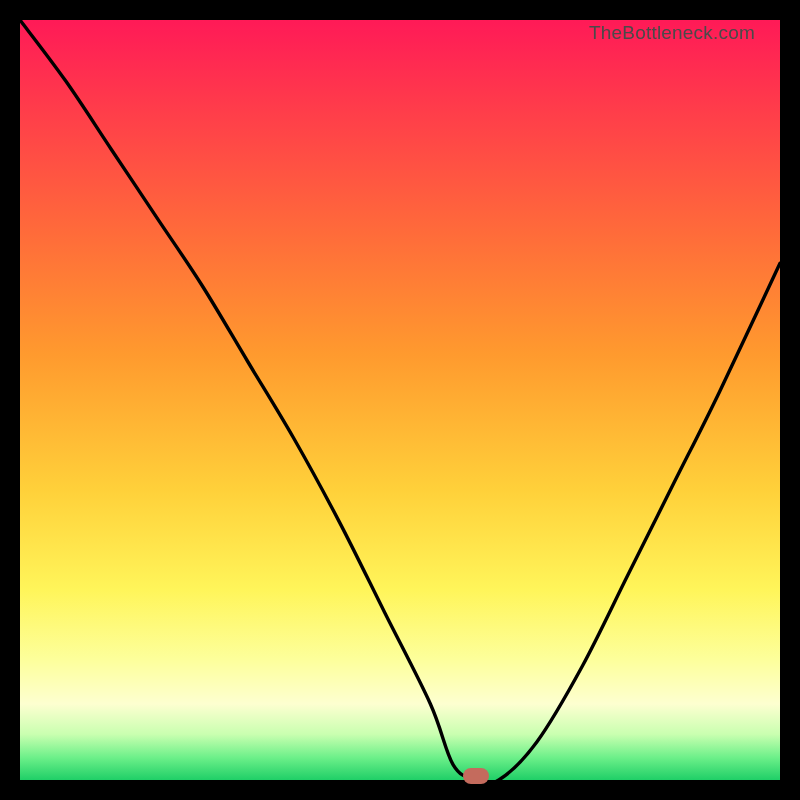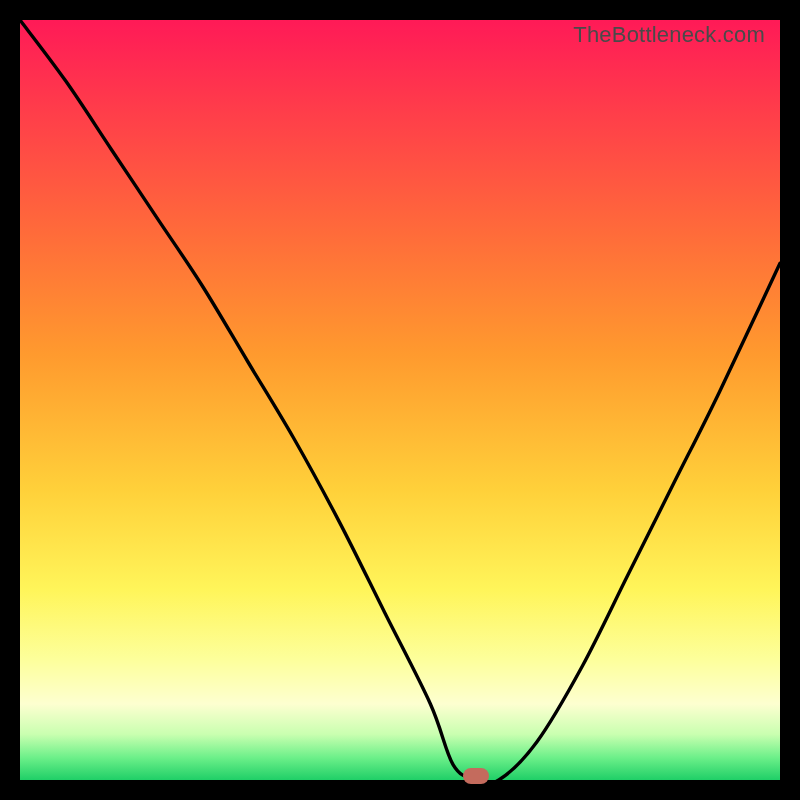--- a/index.html
+++ b/index.html
@@ -35,23 +35,23 @@
       #fdff9a 84%,
       #fdffd0 90%,
       #c9ffb0 94%,
       #6ef08a 97%,
       #1fcf67 100%
     );
   }
   .attribution {
     position: absolute;
     top: 2px;
-    right: 15px;
+    right: 25px;
     color: #4a4a4a;
-    font-size: 22px;
+    font-size: 19px;
     font-weight: 500;
     letter-spacing: 0.2px;
   }
   svg.curve {
     position: absolute;
     left: 0;
     top: 0;
     width: 760px;
     height: 760px;
   }

